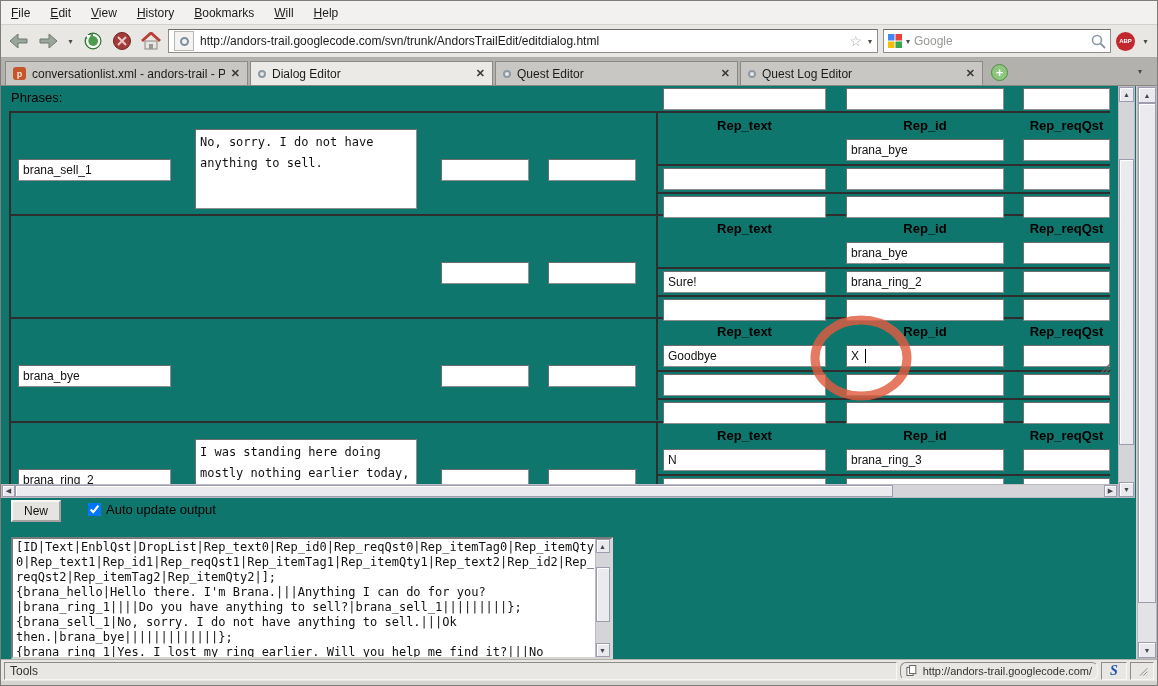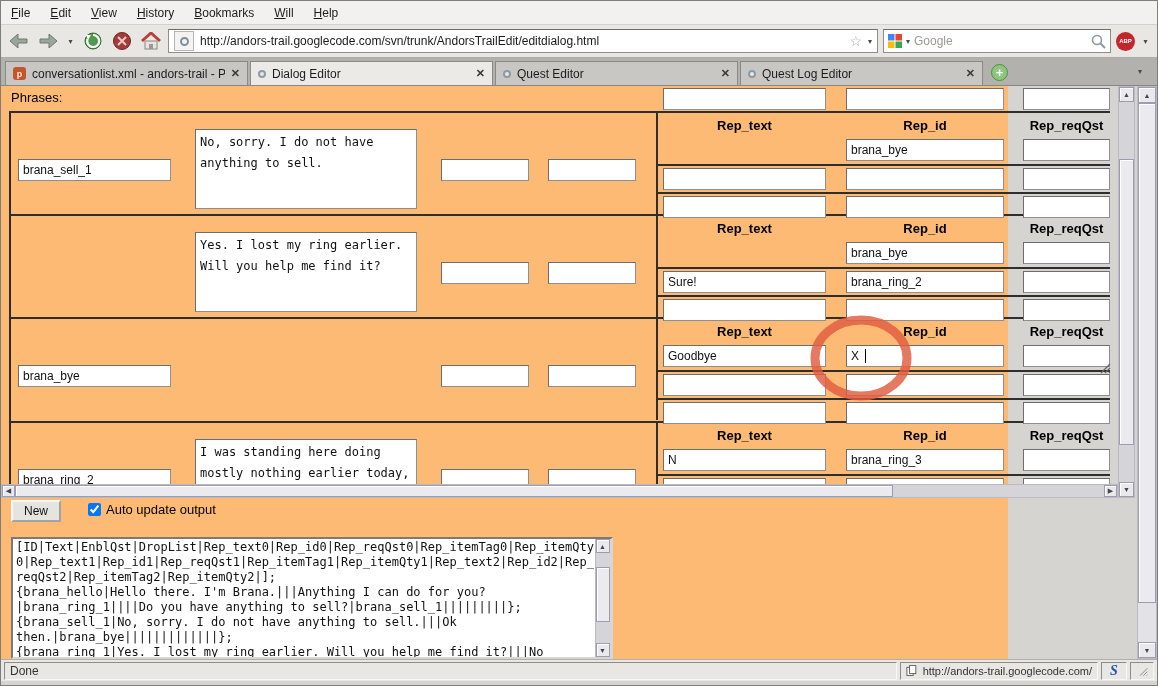--- a/index.html
+++ b/index.html
@@ -46,21 +46,21 @@
   .gc-favicon { width:13px; height:13px; background:#c4552d; border-radius:3px; color:#f8e8d8; font-size:9px;
                 font-weight:bold; display:flex; align-items:center; justify-content:center; }
   .tab-ring { width:8px; height:8px; border:2px solid #8d9aa5; border-radius:50%; background:#e8e8e8; }
   .newtab { width:17px; height:17px; border-radius:50%; background:#8ec67f; border:1px solid #4e8f3e;
             color:#fff; font-size:13px; font-weight:bold; display:flex; align-items:center; justify-content:center;
             line-height:1; margin:0 0 4px 6px; }
   .tabspacer { flex:1; }
   .tablist-btn { width:26px; height:22px; display:flex; align-items:center; justify-content:center; margin-bottom:3px; }
 
   
-  .page { position:absolute; left:0; top:85px; width:1007px; height:573px; background:#fdba74; }
+  .page { position:absolute; left:0; top:85px; width:1135px; height:573px; background:#0f766e; }
   .scrollview { position:absolute; left:0; top:0; width:1117px; height:398px; overflow:hidden; }
   .phrases-label { position:absolute; left:10px; top:4px; font-size:13px; color:#000; }
 
   .tin { position:absolute; height:22px; border:1px solid #8f8f8f; border-top-color:#6d6d6d; border-left-color:#6d6d6d;
          background:#fff; font-family:"Liberation Sans",sans-serif; font-size:12px; color:#111; padding:1px 4px; }
   .hline { position:absolute; left:8px; width:1101px; height:2px; background:#2e2e2e; }
   .vleft  { position:absolute; left:8px; top:25px; width:2px; height:373px; background:#2e2e2e; }
 
   .group { position:absolute; left:8px; width:1101px; height:101px; }
   .pid   { left:9px;  top:46px; width:153px; }
@@ -101,21 +101,21 @@
   .output-text { width:80.5ch; font-family:"DejaVu Sans Mono",monospace; font-size:12px; line-height:15px;
                  color:#111; white-space:pre-wrap; overflow-wrap:break-word; overflow:hidden; padding:1px 0 0 3px; }
   .out-sb { position:relative; width:16px; background:#d5d4d8; border-left:1px solid #bbbac0; }
 
   
   .statusbar { position:absolute; left:0; top:658px; width:1156px; height:22px; background:#e9e7e4;
                border-top:1px solid #b2b0ac; display:flex; align-items:center; padding:0 3px; gap:3px; }
   .spanel { height:18px; border:1px solid; border-color:#8e8c88 #f8f7f5 #f8f7f5 #8e8c88;
             display:flex; align-items:center; font-size:12px; color:#333; padding:0 5px; gap:5px; }
   .sp-done { flex:1; }
-  .sp-link { width:198px; font-size:11px; white-space:nowrap; overflow:hidden; }
+  .sp-link { width:198px; font-size:11px; white-space:nowrap; overflow:hidden;border-radius:6px; }
   .sp-s { width:26px; justify-content:center; }
   .sbadge { color:#2255aa; font-family:"Liberation Serif",serif; font-weight:bold; font-style:italic; font-size:14px; }
   .gripbox { width:24px; height:18px; }
   .bottomstrip { position:absolute; left:0; top:680px; width:1156px; height:5px; background:#d6d4d0; }
 </style>
 </head>
 <body>
 
 <div class="menubar">
   <span class="menu-item">File</span>
@@ -241,22 +241,20 @@
       <input class="tin rt rr2" style="">
       <input class="tin rid rr2" style="">
       <input class="tin rq rr2" style="">
       <div class="rsep s2"></div>
       <input class="tin rt rr3" style="">
       <input class="tin rid rr3" style="">
       <input class="tin rq rr3" style="">
     </div>
 
     <div class="group" style="top:130px;">
-      <textarea class="ptext" style="">Yes. I lost my ring earlier.
-Will you help me find it?</textarea>
       <input class="tin sa" style="">
       <input class="tin sb2" style="">
       <div class="gvline"></div>
       <div class="rhead rh1">Rep_text</div>
       <div class="rhead rh2">Rep_id</div>
       <div class="rhead rh3">Rep_reqQst</div>
       <input class="tin rid rr1" value="brana_bye" style="">
       <input class="tin rq rr1" style="">
       <div class="rsep s1"></div>
       <input class="tin rt rr2" value="Sure!" style="">
@@ -350,21 +348,21 @@
 </div>
 
 <div class="winvsb">
   <span class="sb-btn" style="left:0; top:0; width:18px; height:16px;">▲</span>
   <span class="sb-thumb" style="left:0; top:16px; width:18px; height:500px;"></span>
   <span class="sb-btn" style="left:0; bottom:0; width:18px; height:16px;">▼</span>
 </div>
 
 <div class="statusbar">
   <div class="spanel sp-done">
-    <span>Done</span>
+    <span>Tools</span>
   </div>
   <div class="spanel sp-link">
     <svg width="13" height="13" viewBox="0 0 13 13">
         <rect x="1" y="3" width="7" height="9" fill="#fff" stroke="#555"></rect>
         <rect x="4" y="1" width="7" height="9" fill="#fff" stroke="#555"></rect>
       </svg>
     <span>http://andors-trail.googlecode.com/</span>
   </div>
   <div class="spanel sp-s">
     <span class="sbadge">S</span>

